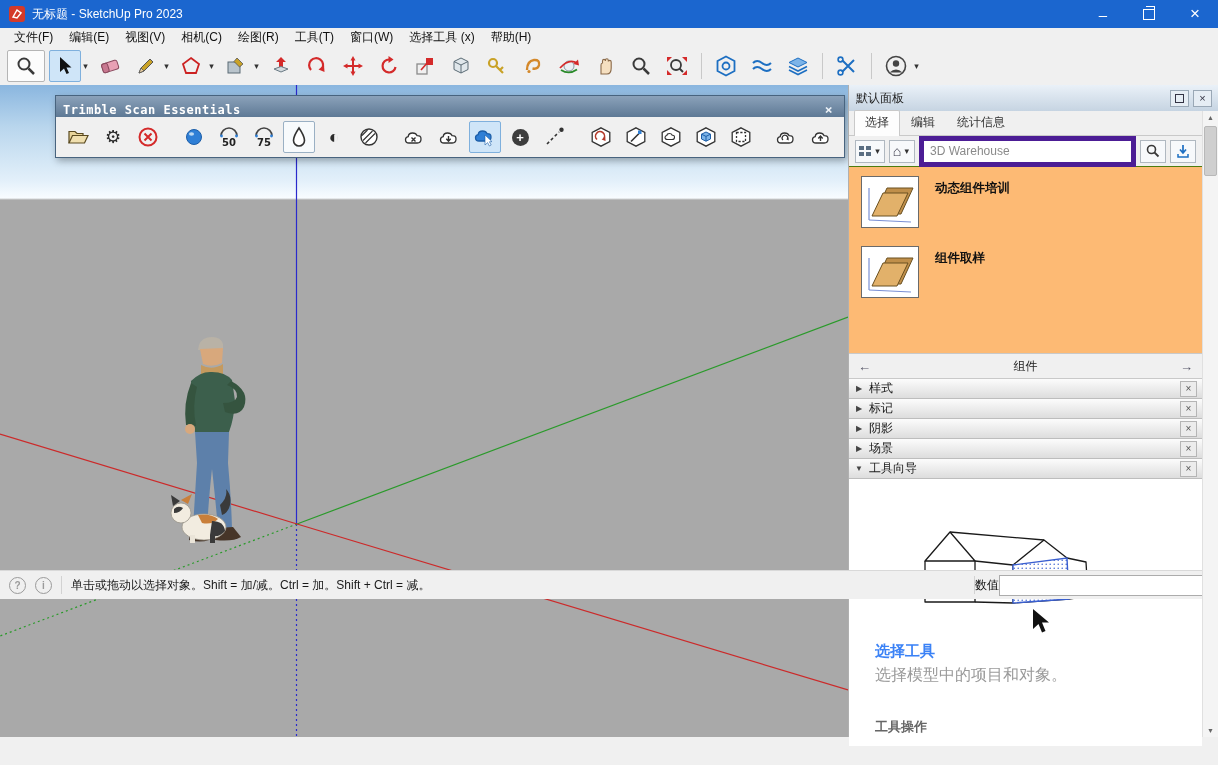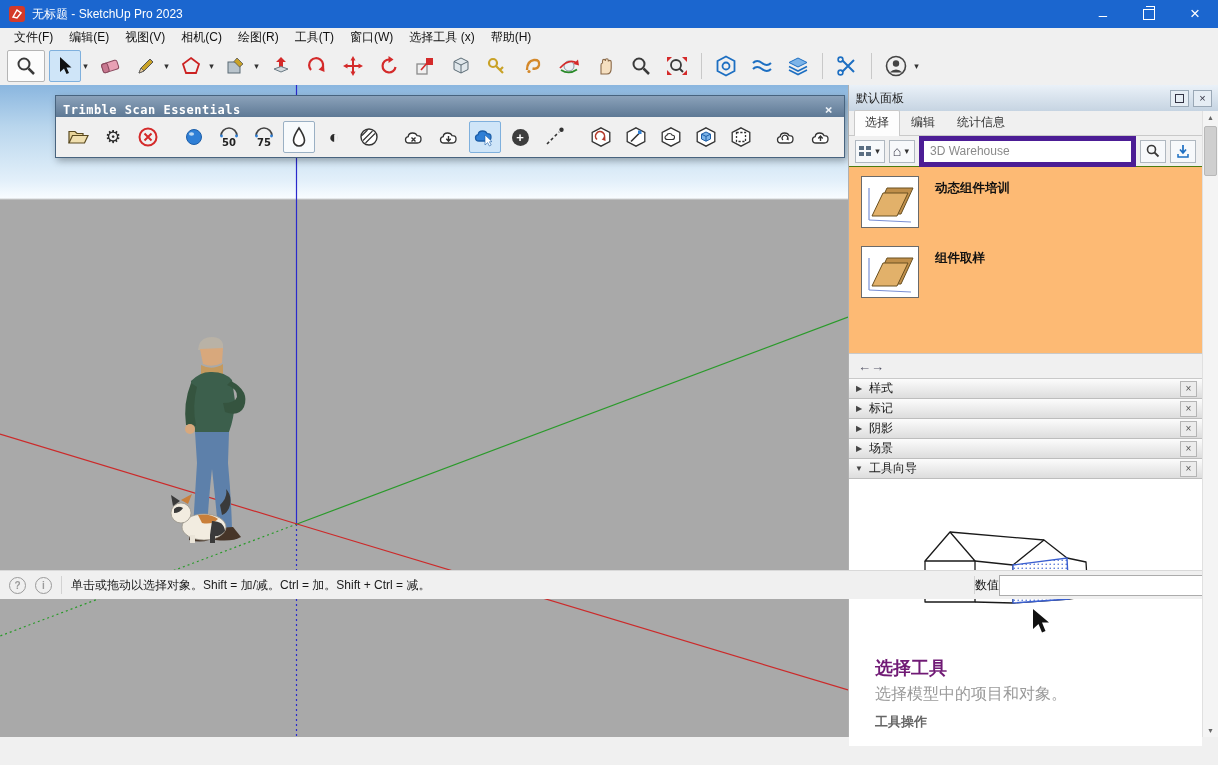--- a/index.html
+++ b/index.html
@@ -63,23 +63,23 @@
   .comp-item{display:flex;align-items:flex-start;gap:16px;padding:9px 12px 6px}
   .comp-label{font-weight:bold;font-size:12.5px;color:#111;margin-top:4px}
   .comp-nav{height:24px;display:flex;align-items:center;background:#f0f0f0;border-top:1px solid #c9c9c9;border-bottom:1px solid #c9c9c9;padding:0 9px;font-size:12px;color:#333}
   .nav-label{flex:1;text-align:center;color:#222}
   .nav-arrow{color:#556;font-size:13px}
   .sec{height:19px;display:flex;align-items:center;background:linear-gradient(180deg,#fcfcfc,#dddddd);border-bottom:1px solid #bdbdbd;padding:0 5px;font-size:12px;color:#1a1a1a;gap:5px}
   .sec-arrow{font-size:8px;color:#444;width:10px;text-align:center}
   .sec-x{margin-left:auto;width:15px;height:14px;border:1px solid #b5b5b5;background:#ececec;display:flex;align-items:center;justify-content:center;font-size:10px;color:#555}
   .instructor{height:267px;background:#fff;padding:20px 0 0 26px;box-sizing:border-box;overflow:hidden}
   .house-wrap{margin-left:34px}
-  .inst-title{font-size:18px;font-weight:bold;color:#701a75;margin-top:14px}
+  .inst-title{font-size:15px;font-weight:bold;color:#3b82f6;}
   .inst-desc{font-size:16px;color:#9a9a9a;margin-top:4px}
-  .inst-ops{font-size:13px;font-weight:bold;color:#666;margin-top:8px}
+  .inst-ops{font-size:13px;font-weight:bold;color:#666;margin-top:32px}
   .vscroll{position:absolute;top:26px;right:1px;bottom:0;width:15px;background:#f4f4f4;border-left:1px solid #e0e0e0;display:flex;flex-direction:column;align-items:center;z-index:3}
   .vs-arrow{font-size:7px;color:#666;height:13px;display:flex;align-items:center}
   .vs-thumb{width:11px;height:48px;background:#cfcfcf;border:1px solid #b8b8b8;border-radius:2px;margin-top:2px}
   .vs-bottom{margin-top:auto}
 
   
   .statusbar{position:absolute;left:0;right:0;bottom:0;height:28px;background:#f0f0f0;border-top:1px solid #d9d9d9;display:flex;align-items:center;padding:0 9px;gap:9px}
   .st-icon{width:15px;height:15px;border-radius:50%;border:1.4px solid #9a9a9a;color:#9a9a9a;font-size:10px;display:flex;align-items:center;justify-content:center;font-weight:bold;flex:none}
   .st-sep{width:1px;height:18px;background:#d2d2d2}
   .st-hint{font-size:12px;color:#1a1a1a;white-space:nowrap}
@@ -544,20 +544,21 @@
                   <path d="M14,38 L26,12 L52,12 L40,38 Z" fill="#c08f4a" stroke="#6a5020"></path>
                   <path d="M11,40 L22,17 L47,17 L36,40 Z" fill="#e2b16a" stroke="#6a5020"></path>
                 </svg>
             </span>
             <span class="comp-label">组件取样</span>
           </div>
         </div>
 
         <div class="comp-nav">
           <span class="nav-arrow">←</span>
+          <span class="nav-label">组件</span>
           <span class="nav-arrow">→</span>
         </div>
 
         <div class="sec">
           <span class="sec-arrow">▶</span>
           <span>样式</span>
           <span class="sec-x">×</span>
         </div>
         <div class="sec">
           <span class="sec-arrow">▶</span>

